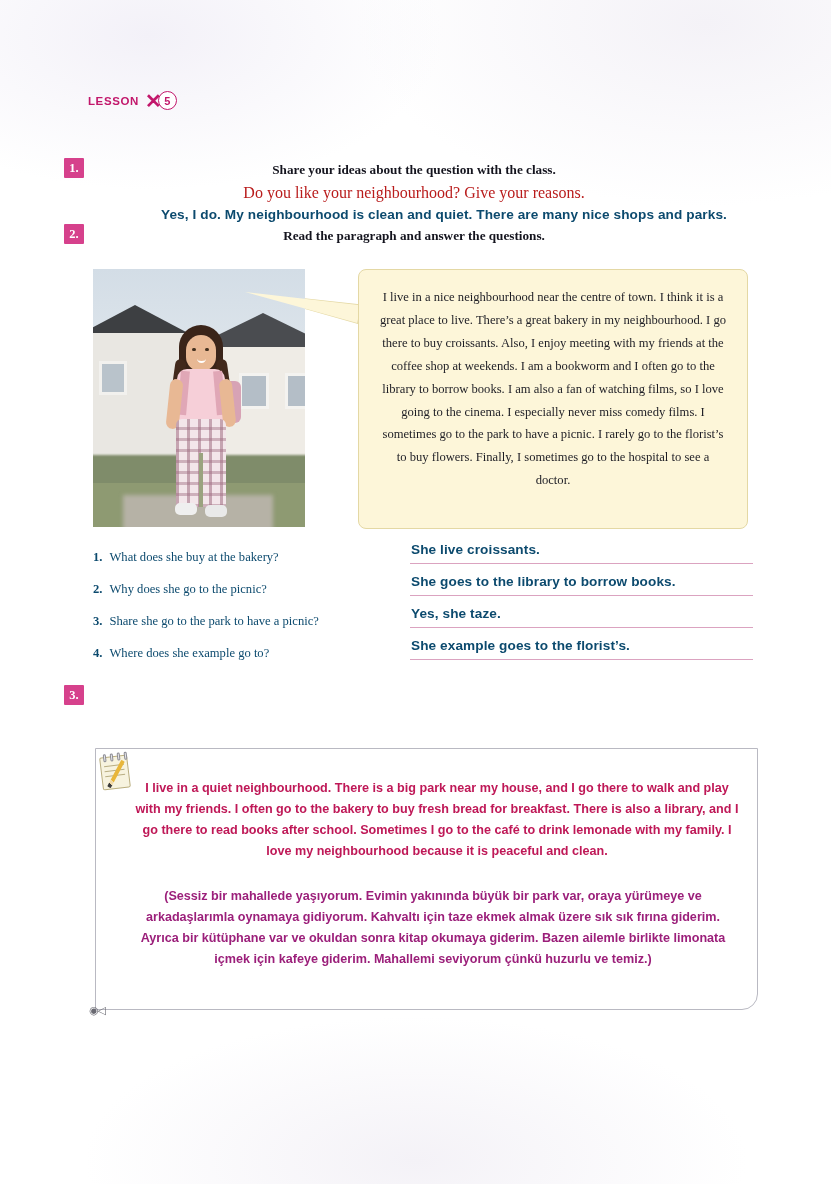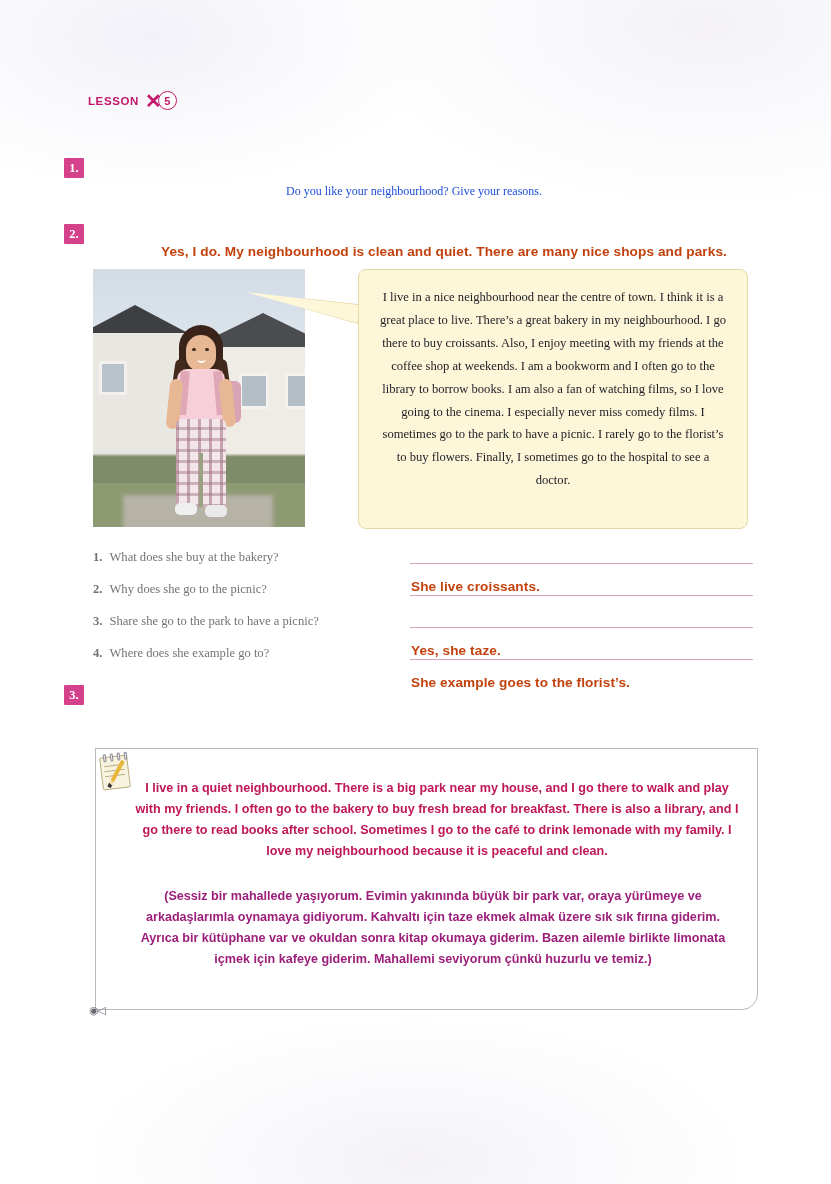--- a/index.html
+++ b/index.html
@@ -90,32 +90,31 @@
     position: absolute;
     font-family: "Liberation Serif", serif;
     font-weight: bold;
     font-size: 13.2px;
     color: #14141e;
     line-height: 1.45;
   }
   .ex-sub {
     position: absolute;
     font-family: "Liberation Serif", serif;
-    font-size: 12px;
-    color: #1d4ed8;
+    font-size: 16px;
+    color: #b91c1c;
   }
 
   .answer-hand {
     position: absolute;
     font-family: "Liberation Sans", sans-serif;
     font-weight: bold;
     font-size: 13.6px;
-    color: #c2410c;
+    color: #0c4a6e;
     letter-spacing: 0.1px;
-    margin-top: 37px;
   }
 
   
   .photo {
     position: absolute;
     left: 93px; top: 257px;
     width: 212px; height: 258px;
     overflow: hidden;
     background: #cfd9e2;
   }
@@ -241,21 +240,21 @@
     border-right: 118px solid #e4d8a4;
     transform: rotate(11deg);
     z-index: -1;
   }
 
   
   .qa-item {
     position: absolute;
     font-family: "Liberation Serif", serif;
     font-size: 12.6px;
-    color: #737373;
+    color: #0c4a6e;
     white-space: nowrap;
   }
   .qa-item b { font-weight: bold; margin-right: 7px; }
 
   .ans-line {
     position: absolute;
     border-bottom: 1px solid #dba3c0;
   }
 
   
@@ -333,24 +332,26 @@
 
   <div class="lesson-head">
     <span class="lesson-word">LESSON</span>
     <span class="lesson-badge">
       <span class="xmark">✕</span>
       <span class="num-circle">5</span>
     </span>
   </div>
 
   <div class="ex-num" style="left:64px; top:146px;">1.</div>
+  <div class="ex-title" style="left:94px; top:148px; width:640px;">Share your ideas about the question with the class.</div>
   <div class="ex-sub" style="left:94px; top:172px; width:640px;">Do you like your neighbourhood? Give your reasons.</div>
   <div class="answer-hand" style="left:94px; top:195px; width:700px;">Yes, I do. My neighbourhood is clean and quiet. There are many nice shops and parks.</div>
 
   <div class="ex-num" style="left:64px; top:212px;">2.</div>
+  <div class="ex-title" style="left:94px; top:214px; width:640px;">Read the paragraph and answer the questions.</div>
 
   <div class="photo">
     <div class="sky"></div>
     <div class="roof-left"></div>
     <div class="house-left"></div>
     <div class="roof-right"></div>
     <div class="house-right"></div>
     <div class="win1"></div>
     <div class="win2"></div>
     <div class="win3"></div>
@@ -392,20 +393,21 @@
     <b>3.</b><span>Share she go to the park to have a picnic?</span>
   </div>
   <div class="qa-item" style="left:93px; top:634px;">
     <b>4.</b><span>Where does she example go to?</span>
   </div>
 
   <div class="ans-line" style="left:410px; top:551px; width:343px;"></div>
   <div class="answer-hand" style="left:411px; top:530px;">She live croissants.</div>
 
   <div class="ans-line" style="left:410px; top:583px; width:343px;"></div>
+  <div class="answer-hand" style="left:411px; top:562px;">She goes to the library to borrow books.</div>
 
   <div class="ans-line" style="left:410px; top:615px; width:343px;"></div>
   <div class="answer-hand" style="left:411px; top:594px;">Yes, she taze.</div>
 
   <div class="ans-line" style="left:410px; top:647px; width:343px;"></div>
   <div class="answer-hand" style="left:411px; top:626px;">She example goes to the florist’s.</div>
 
   <div class="ex-num" style="left:64px; top:673px;">3.</div>
 
   <div class="write-box"></div>

